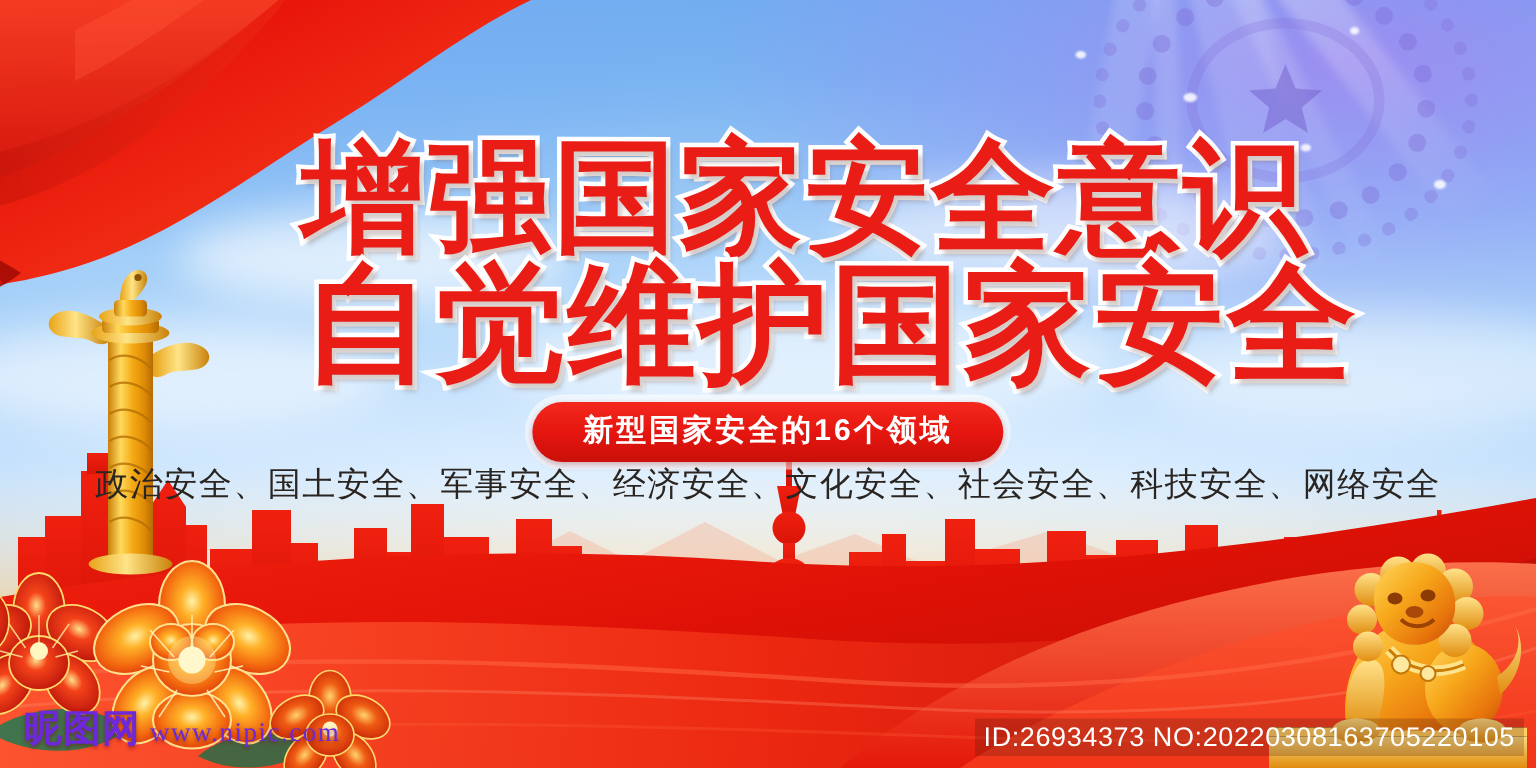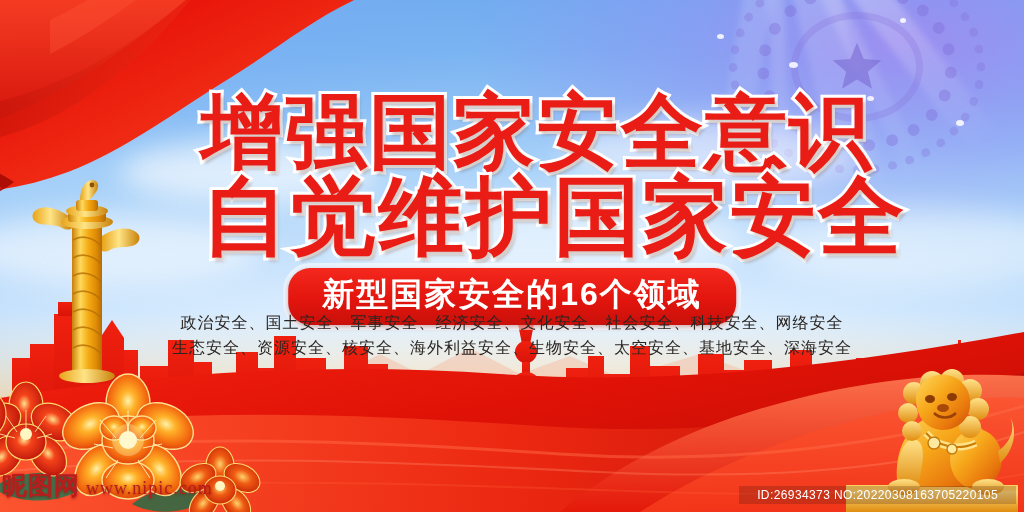--- a/index.html
+++ b/index.html
@@ -85,45 +85,45 @@
     padding-left:25px;
   }
   .title-1{top:84px;font-size:82px;line-height:96px;}
   .title-2{top:166px;font-size:86px;line-height:100px;padding-left:42px;}
 
   .badge{
     position:absolute;top:268px;left:50%;transform:translateX(-50%);
     padding:5px 34px 8px;
     border-radius:22px;
     background:linear-gradient(180deg,#f4281d 0%,#e3150e 55%,#c9100a 100%);
-    color:#ffffff;font-size:32px;font-weight:bold;letter-spacing:2px;
+    color:#ffffff;font-size:20px;font-weight:bold;letter-spacing:2px;
     box-shadow:0 2px 5px rgba(150,30,20,.35), 0 0 0 5px rgba(255,255,255,.55);
     white-space:nowrap;
   }
 
   .body-lines{
     position:absolute;top:310px;left:0;width:1024px;text-align:center;
-    color:#2a2521;font-size:16px;line-height:25px;letter-spacing:1px;
+    color:#2a2521;font-size:22px;line-height:25px;letter-spacing:1px;
     white-space:nowrap;
   }
 
   
   .wm-left{
-    position:absolute;left:2px;bottom:10px;
-    color:#b91c1c;font-size:25px;letter-spacing:1px;
+    position:absolute;left:16px;bottom:10px;
+    color:#6d28d9;font-size:25px;letter-spacing:1px;
     text-shadow:0 1px 3px rgba(120,10,0,.55);
     display:flex;align-items:baseline;gap:6px;white-space:nowrap;
   }
   .wm-left .cn{font-weight:bold;font-size:25px;}
   .wm-left .url{font-family:"Liberation Serif","DejaVu Serif",serif;font-size:18px;}
   .wm-right{
     position:absolute;right:8px;bottom:8px;
     background:rgba(60,20,10,.22);
-    color:#ffffff;font-size:12px;letter-spacing:.4px;
-    padding:2px 18px;white-space:nowrap;
+    color:#ffffff;font-size:18px;letter-spacing:.4px;
+    padding:2px 6px;white-space:nowrap;
   }
 </style>
 </head>
 <body>
 
 <div id="poster">
 
   <div class="sky"></div>
   <div class="sky-tint"></div>
 
@@ -462,21 +462,20 @@
   <div class="content">
 
     <div class="title title-1">增强国家安全意识</div>
 
     <div class="title title-2">自觉维护国家安全</div>
 
     <div class="badge">新型国家安全的16个领域</div>
 
     <div class="body-lines">
       <div>政治安全、国土安全、军事安全、经济安全、文化安全、社会安全、科技安全、网络安全</div>
-      <div>生态安全、资源安全、核安全、海外利益安全、生物安全、太空安全、基地安全、深海安全</div>
     </div>
   </div>
 
   <div class="wm-left">
     <span class="cn">昵图网</span>
     <span class="url">www.nipic.com</span>
   </div>
 
   <div class="wm-right">ID:26934373 NO:20220308163705220105</div>
 

